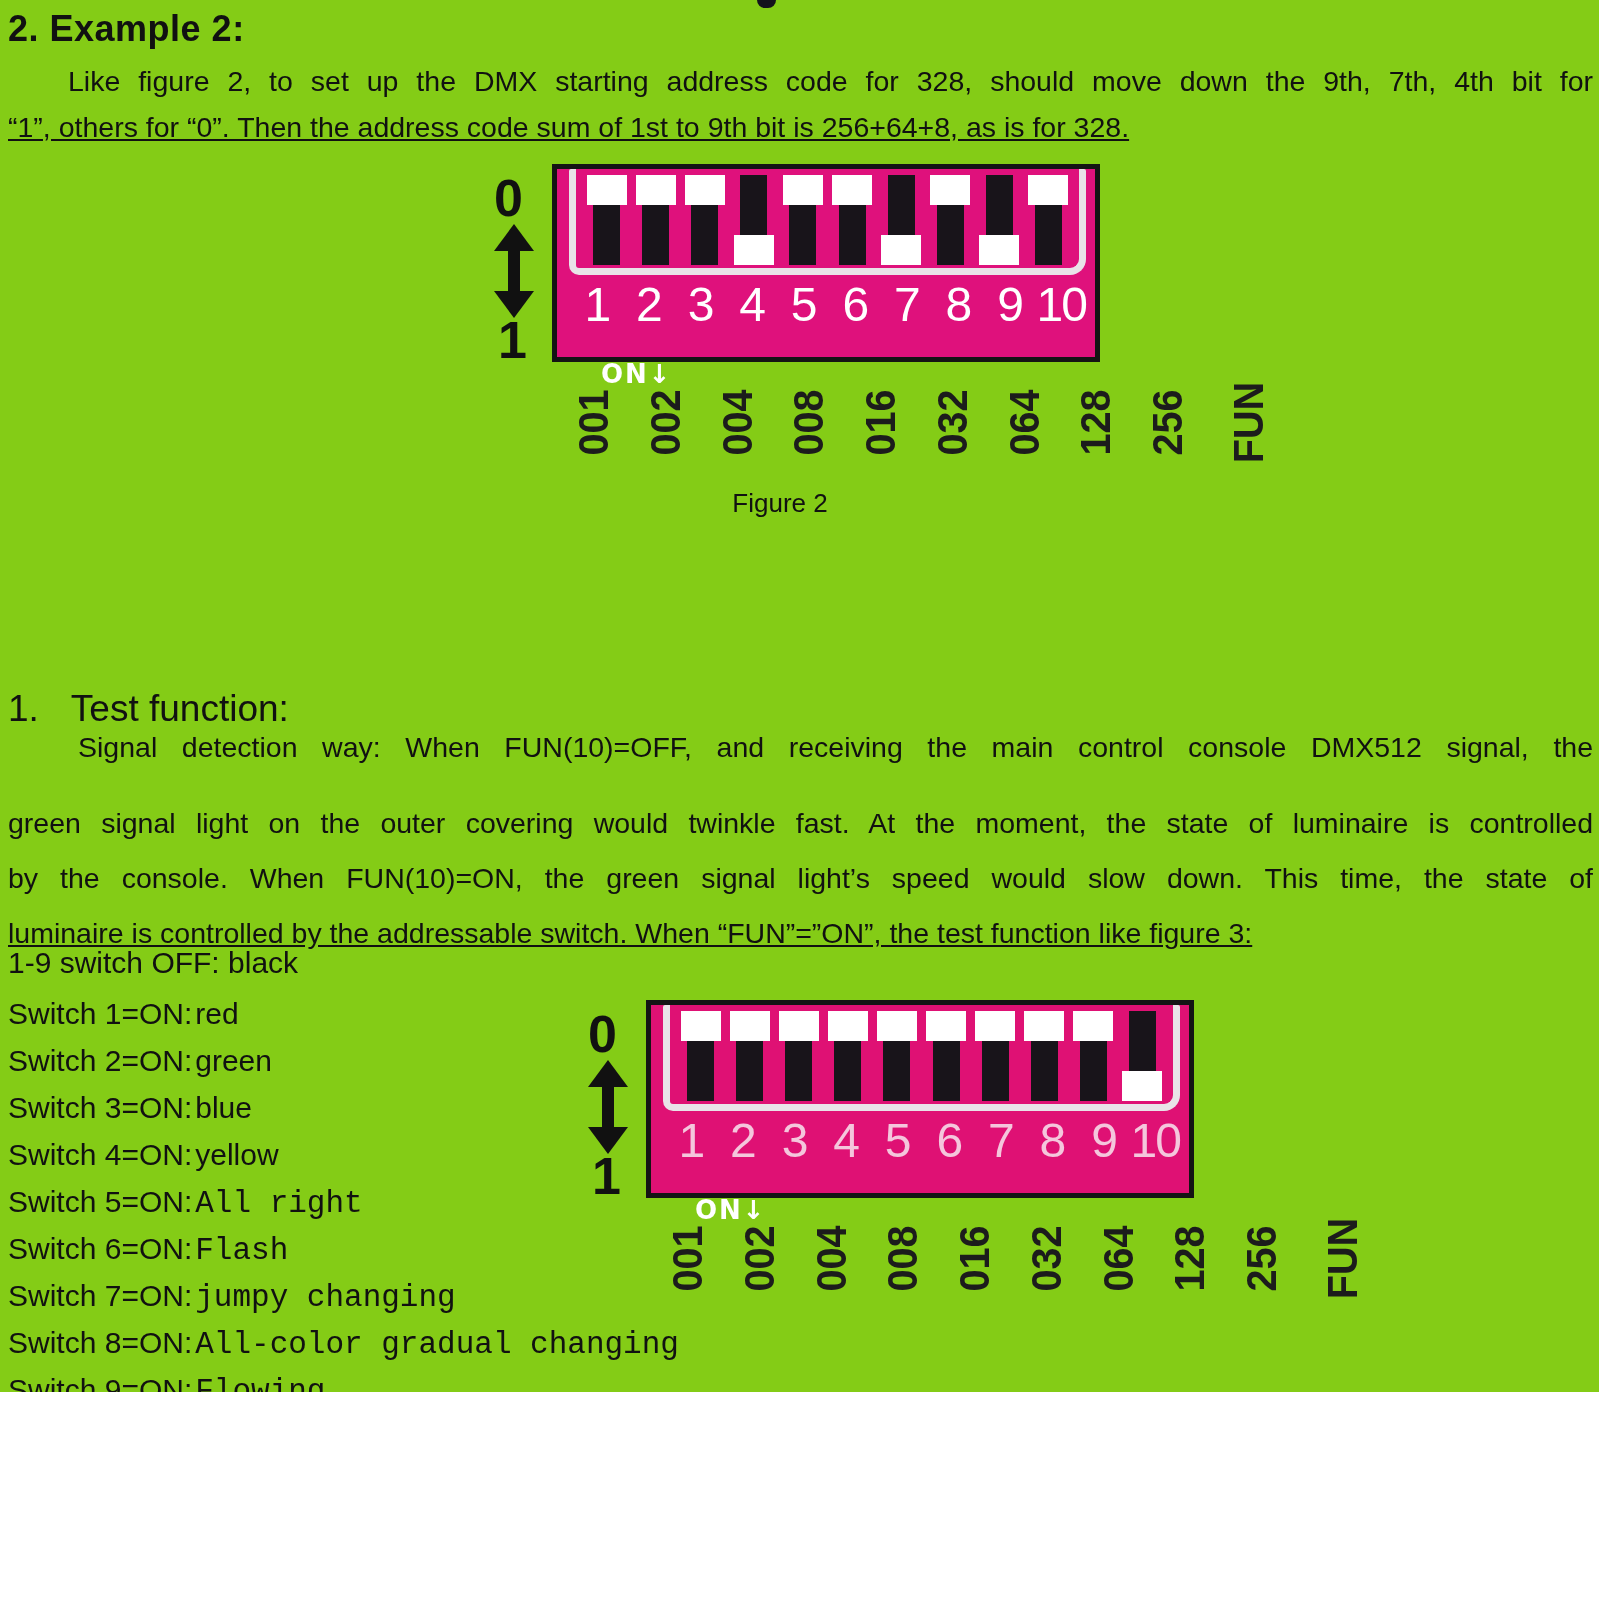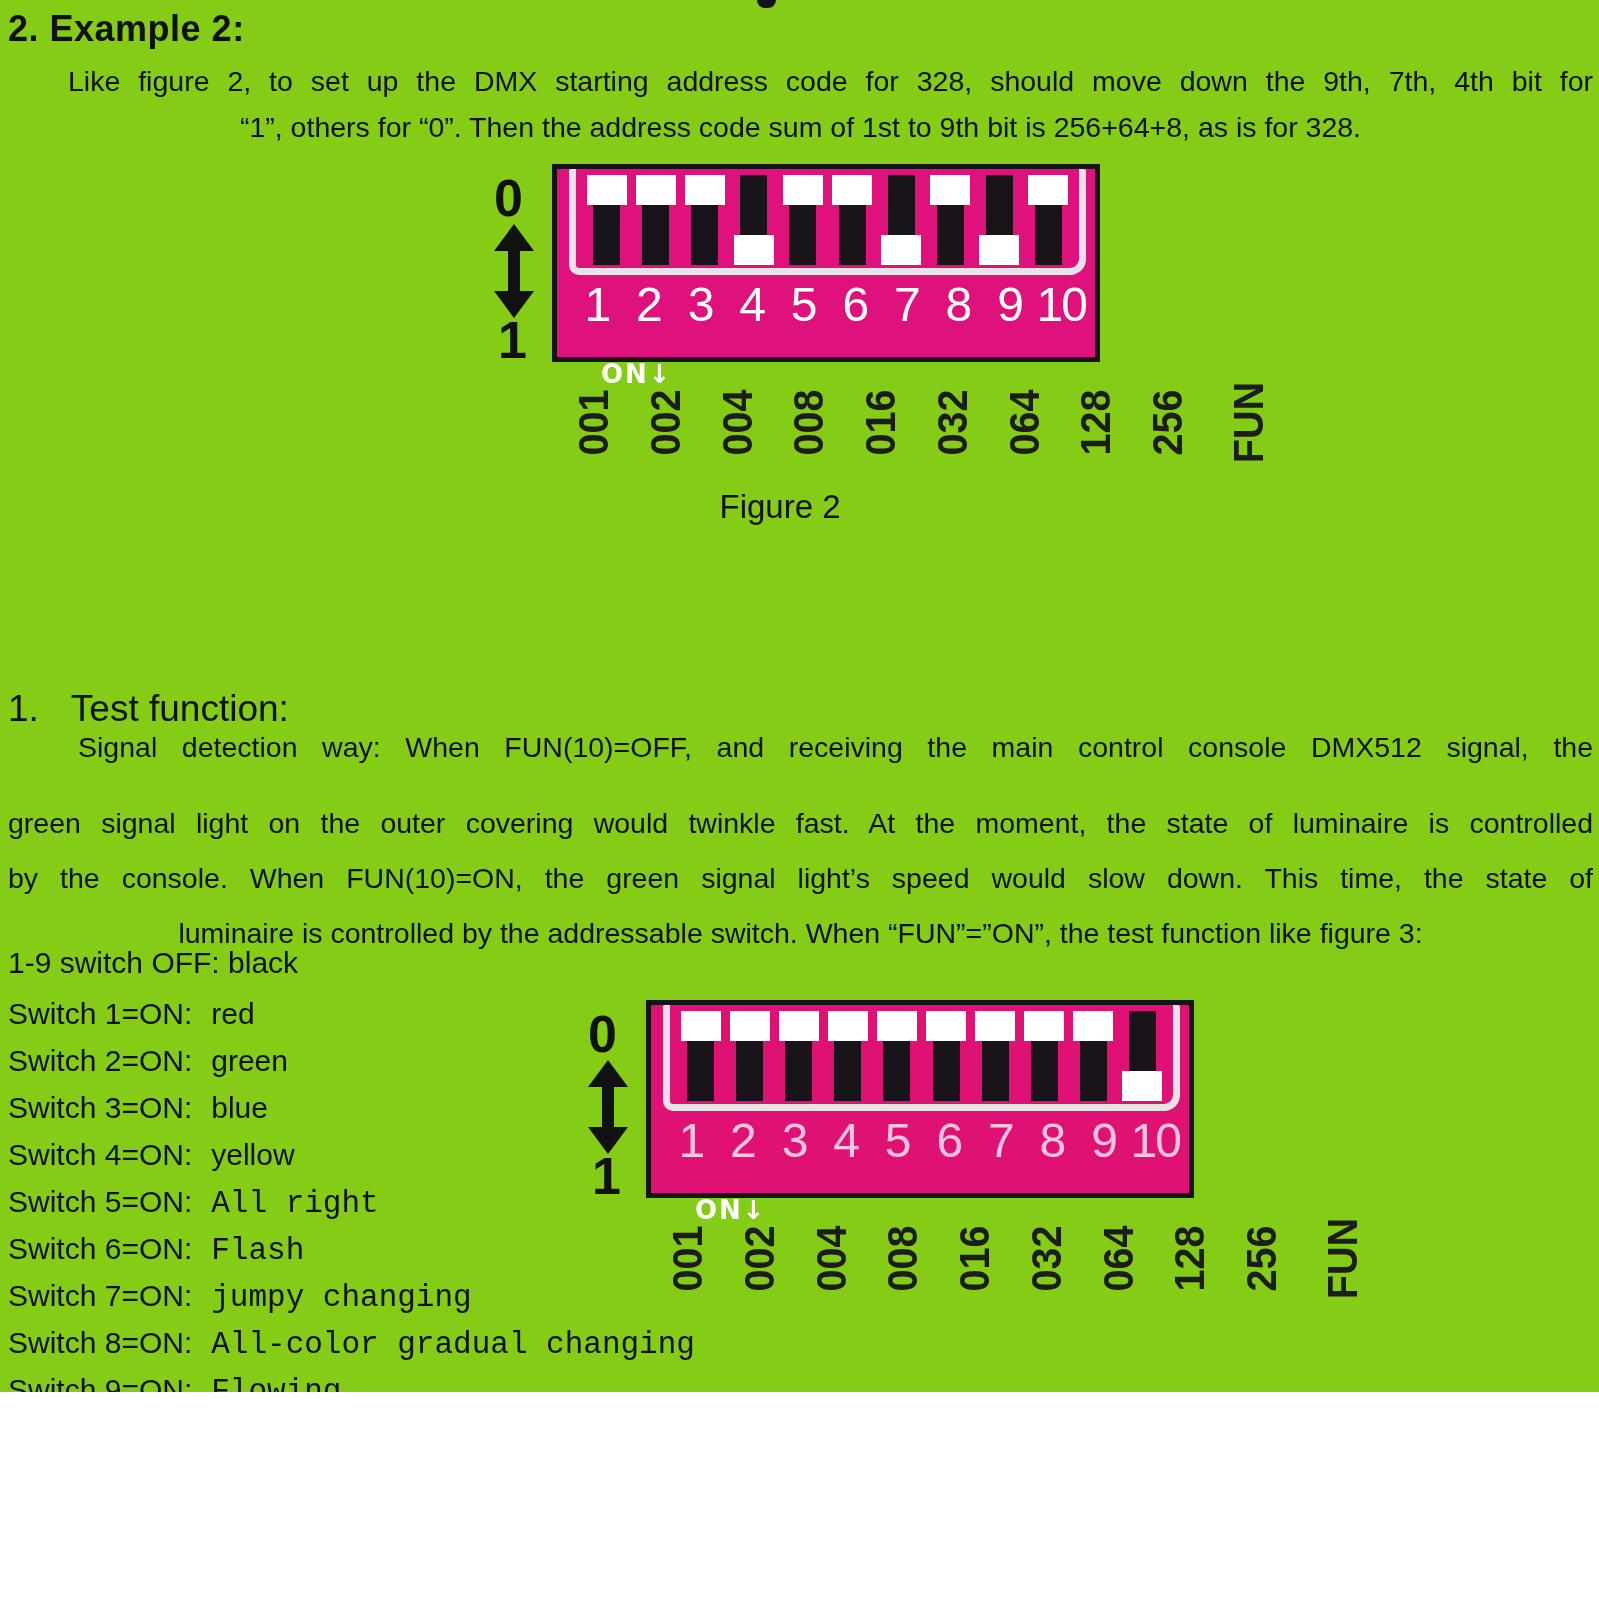--- a/index.html
+++ b/index.html
@@ -9,38 +9,38 @@
     font-family:"Liberation Sans", sans-serif; color:#111; overflow:hidden;
   }
   .frag { position:absolute; left:757px; top:0; width:19px; height:8px;
     background:#14121c; border-radius:0 0 9px 9px; }
 
   .h-example { position:absolute; left:8px; top:8px; font-size:36px; font-weight:bold; letter-spacing:0.5px; }
 
   .para { position:absolute; left:8px; width:1585px; font-size:28.5px; }
   #para1 { top:58px; }
   .jline { text-align:justify; text-align-last:justify; line-height:46px; white-space:normal; }
-  .nline { text-align:center; line-height:46px; }
+  .nline { text-align:left; line-height:46px;text-decoration:underline; }
   .ind60 { text-indent:60px; }
   .ind70 { text-indent:70px; }
 
   #para2 { top:724px; }
   #para2 .first { margin-bottom:26px; }
   #para2 .tail { line-height:55px; }
 
   .h-section { position:absolute; left:8px; top:630px; font-size:37px; font-weight:bold; letter-spacing:0.3px; }
   .test-line { position:absolute; left:8px; top:688px; font-size:37px; }
   .test-line .num { display:inline-block; }
   .test-line .ttl { display:inline-block; margin-left:32px; }
 
   .off-line { position:absolute; left:8px; top:946px; font-size:30px; }
 
   .sw-list { position:absolute; left:8px; top:992px; font-size:30px; }
   .sl-row { height:47px; line-height:44px; white-space:nowrap; }
-  .sl-val { margin-left:19px; }
+  .sl-val { margin-left:3px; }
   .sl-val.serif { font-family:Liberation Mono, monospace; font-size:31px; }
 
   
   .fig { position:absolute; }
   #fig2 { left:486px; top:164px; width:700px; height:370px; }
   #fig3 { left:580px; top:1000px; width:700px; height:330px; }
 
   .fig-zero, .fig-one { position:absolute; font-size:52px; font-weight:bold; line-height:1; color:#111; }
   .fig-zero { left:8px; top:8px; }
   .fig-one  { left:12px; top:150px; }
@@ -58,21 +58,21 @@
   .dip-numbers { position:absolute; left:14px; right:8px; top:110px; display:flex; }
   .dip-num { flex:1; text-align:center; font-size:48px; line-height:52px; letter-spacing:-2px; }
   .dip-on { position:absolute; left:44px; top:158px; font-family:"DejaVu Sans", sans-serif;
     font-weight:bold; font-size:26px; color:#fff; letter-spacing:2px;margin-top:32px; }
   .dip-labels { position:absolute; left:66px; top:206px; width:548px; height:104px;
     display:flex; padding:0 6px; }
   .lab-cell { flex:1; display:flex; align-items:center; justify-content:center; }
   .lab-cell span { transform:rotate(-90deg) scaleX(0.92); white-space:nowrap;
     font-weight:bold; font-size:43px; color:#1c1c1c; }
   .fig-caption { position:absolute; left:20px; top:324px; width:548px;
-    text-align:center; font-size:33px; }
+    text-align:center; font-size:26px; }
 </style>
 </head>
 <body>
 
 <div class="page">
 
   <div class="frag"></div>
 
   <div class="h-example">2. Example 2:</div>
 

